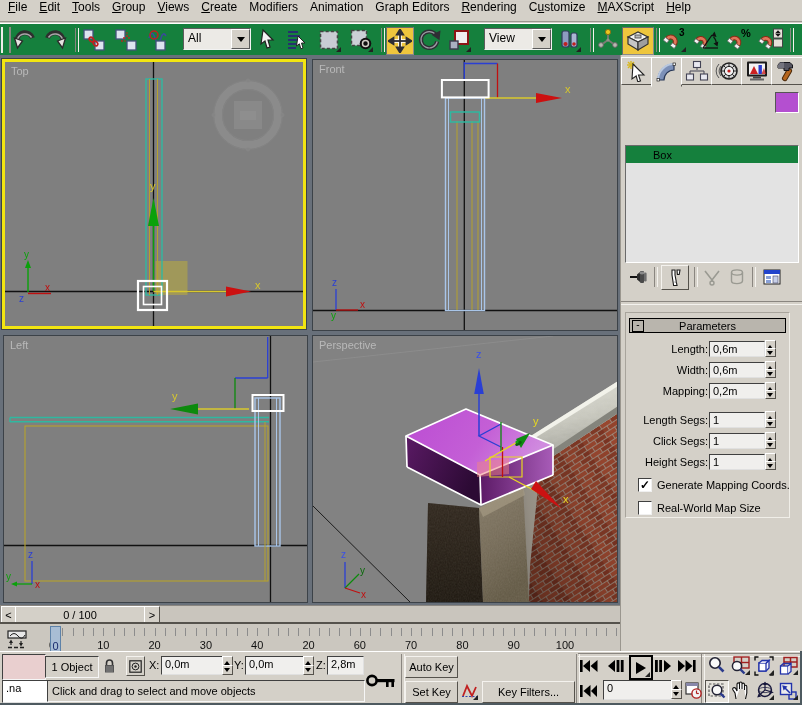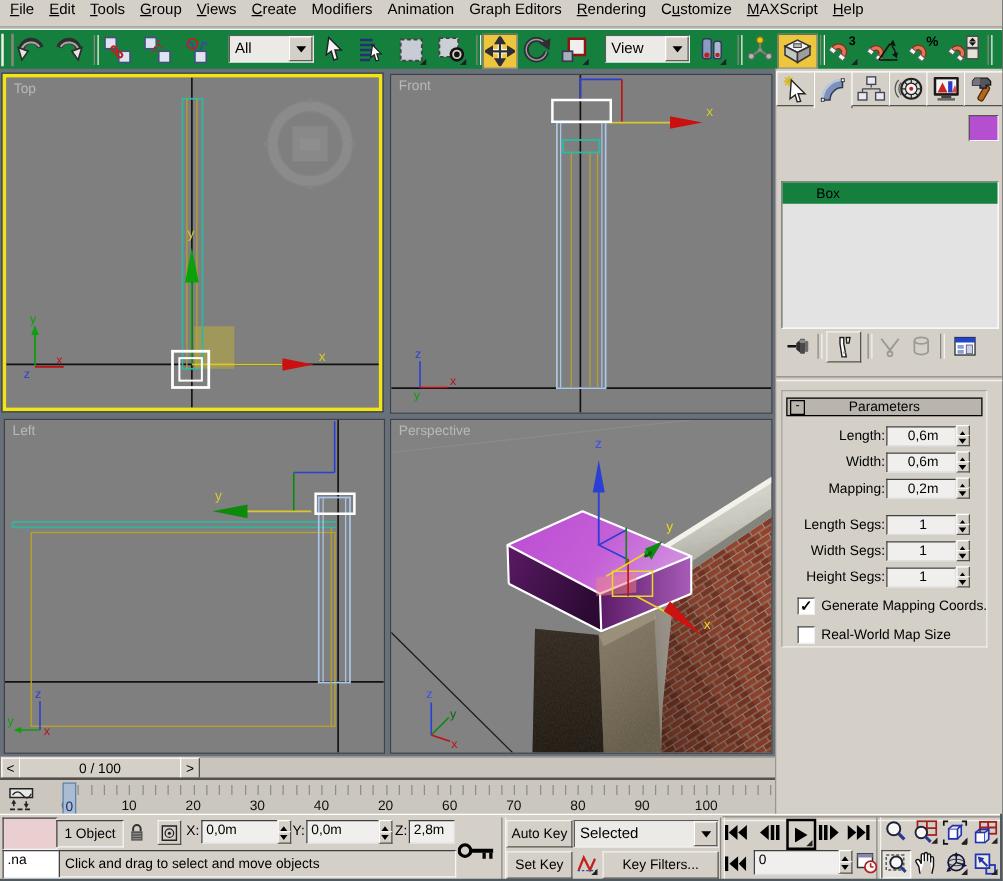--- a/index.html
+++ b/index.html
@@ -75,21 +75,21 @@
   .stackrow.sel{background:#15803d;color:#000;}
   .stkbtn{position:absolute;top:210px;width:24px;height:23px;display:flex;align-items:center;justify-content:center;}
   .rollout{position:absolute;left:4px;top:257px;width:163px;height:204px;
            border:1px solid #a8a49c;border-right-color:#f0eee8;border-bottom-color:#f0eee8;}
   .rollhdr{position:absolute;left:3px;top:5px;width:155px;height:13px;background:#b9b5ad;border:1px solid #000;
            display:flex;align-items:center;justify-content:center;font-size:11px;}
   .rollhdr .minus{position:absolute;left:2px;top:1px;width:10px;height:10px;border:1px solid #000;background:#b9b5ad;
                   font-size:10px;line-height:8px;text-align:center;}
   .prow{position:absolute;height:16px;width:163px;}
   .plabel{position:absolute;right:81px;top:2px;font-size:11px;white-space:nowrap;}
-  .pfield{position:absolute;left:83px;top:0;width:51px;height:13px;text-align:center;}
+  .pfield{position:absolute;left:83px;top:0;width:51px;height:13px;}
   .pspin{left:139px;top:-1px;}
   .pspin .up,.pspin .dn{height:7px;}
   .pspin .dn{top:8px;}
   .cbrow{position:absolute;left:12px;width:150px;height:16px;}
   .cbox{position:absolute;left:0;top:0;width:12px;height:12px;background:#fff;
         border:1px solid #808080;border-top-color:#404040;border-left-color:#404040;border-bottom-color:#f0f0f0;border-right-color:#f0f0f0;}
   .cblabel{position:absolute;left:19px;top:1px;font-size:11px;white-space:nowrap;}
   .checkmark{position:absolute;left:1px;top:-1px;font-size:12px;font-weight:bold;}
   text{font-family:"Liberation Sans",sans-serif;}
 </style>
@@ -681,26 +681,20 @@
     <div class="sbtn" style="left:362px;top:16px;width:38px;height:24px;">
       <svg width="30" height="15" viewBox="0 0 30 15">
         <circle cx="6" cy="7.5" r="4.6" fill="none" stroke="#000" stroke-width="2.6"></circle>
         <rect x="10.5" y="6" width="18" height="3.2" fill="#000"></rect>
         <rect x="20" y="9" width="2.6" height="5" fill="#000"></rect>
         <rect x="25.4" y="9" width="2.6" height="5" fill="#000"></rect>
       </svg>
     </div>
     <div class="ssep" style="left:401px;top:2px;height:50px;"></div>
     <div class="sbtn raised" style="left:405px;top:4px;width:51px;height:20px;">Auto Key</div>
-    <div class="combo" style="left:459px;top:4px;width:114px;height:20px;">
-      <div class="cval">Selected</div>
-      <div class="carr">
-          <i></i>
-        </div>
-    </div>
     <div class="ssep" style="left:576px;top:2px;height:50px;"></div>
 
     <div class="sbtn" style="left:578px;top:4px;width:21px;height:20px;">
       <svg width="18" height="12" viewBox="0 0 18 12">
         <rect x="0" y="0" width="2.6" height="12" fill="#000"></rect>
         <polygon points="10,0 10,12 3,6" fill="#000"></polygon>
           <polygon points="17.5,0 17.5,12 10.5,6" fill="#000"></polygon>
       </svg>
     </div>
     <div class="sbtn" style="left:605px;top:4px;width:22px;height:20px;">
@@ -993,21 +987,21 @@
           </div>
           <div class="prow" style="top: 99px;">
             <span class="plabel">Length Segs:</span>
             <div class="field pfield">1</div>
             <div class="spinner pspin">
               <div class="up"></div>
               <div class="dn"></div>
             </div>
           </div>
           <div class="prow" style="top: 120px;">
-            <span class="plabel">Width Segs:</span>
+            <span class="plabel">Click Segs:</span>
             <div class="field pfield">1</div>
             <div class="spinner pspin">
               <div class="up"></div>
               <div class="dn"></div>
             </div>
           </div>
           <div class="prow" style="top: 141px;">
             <span class="plabel">Height Segs:</span>
             <div class="field pfield">1</div>
             <div class="spinner pspin">

